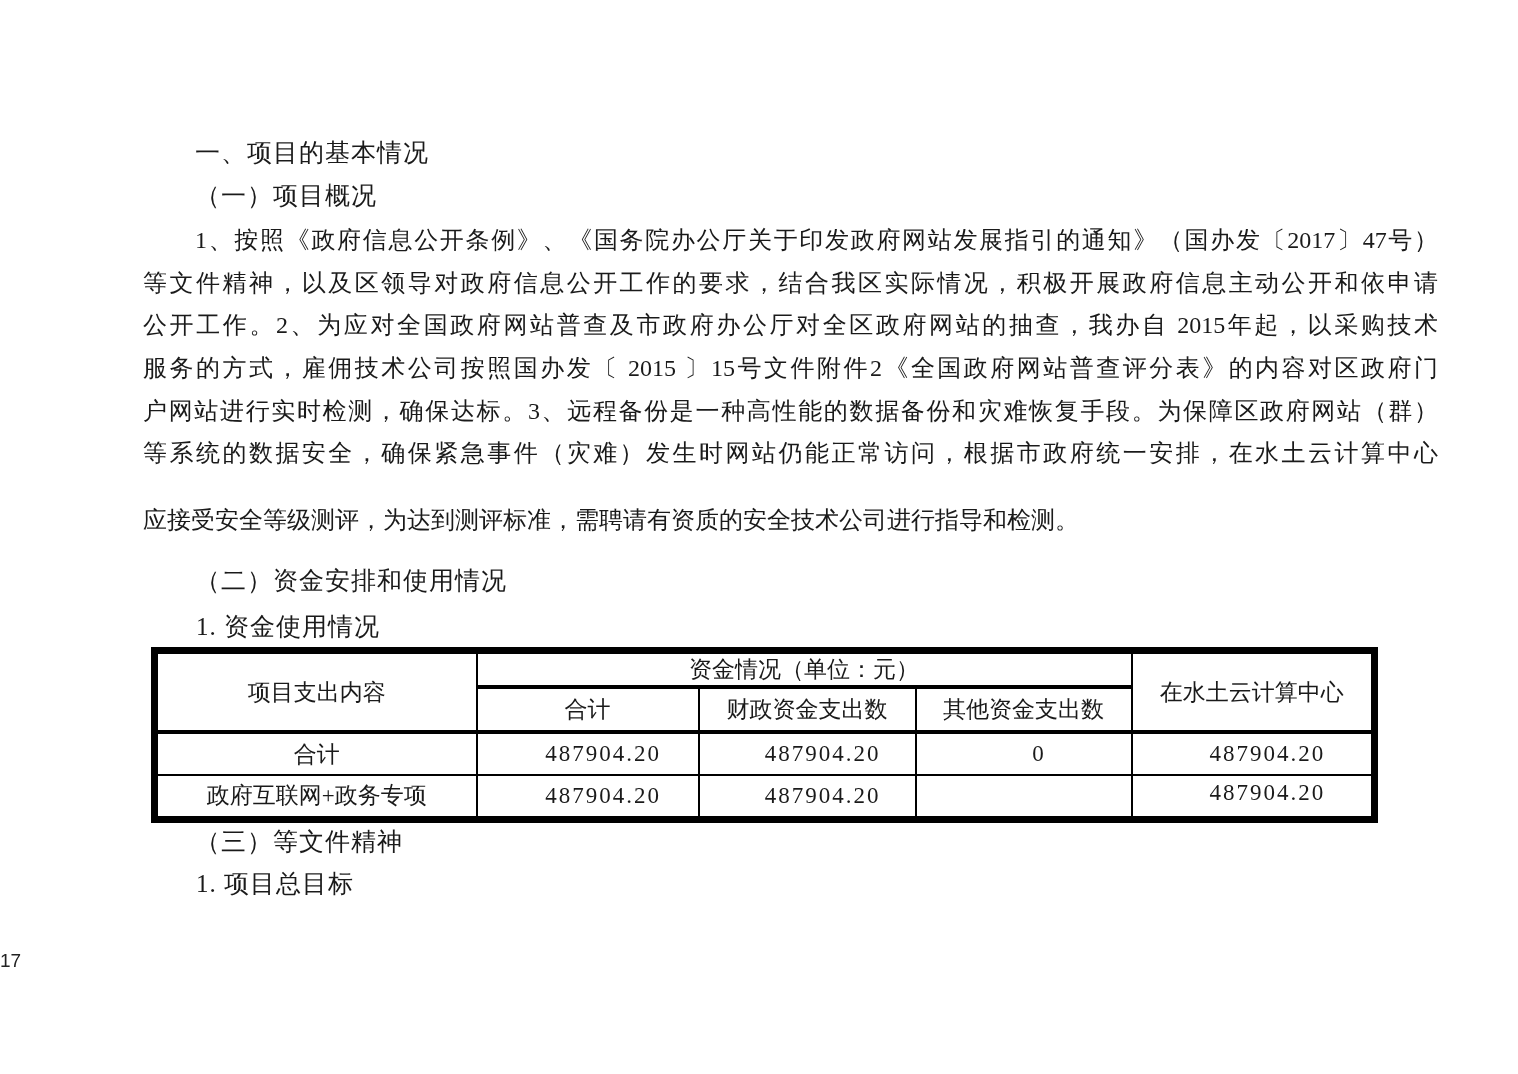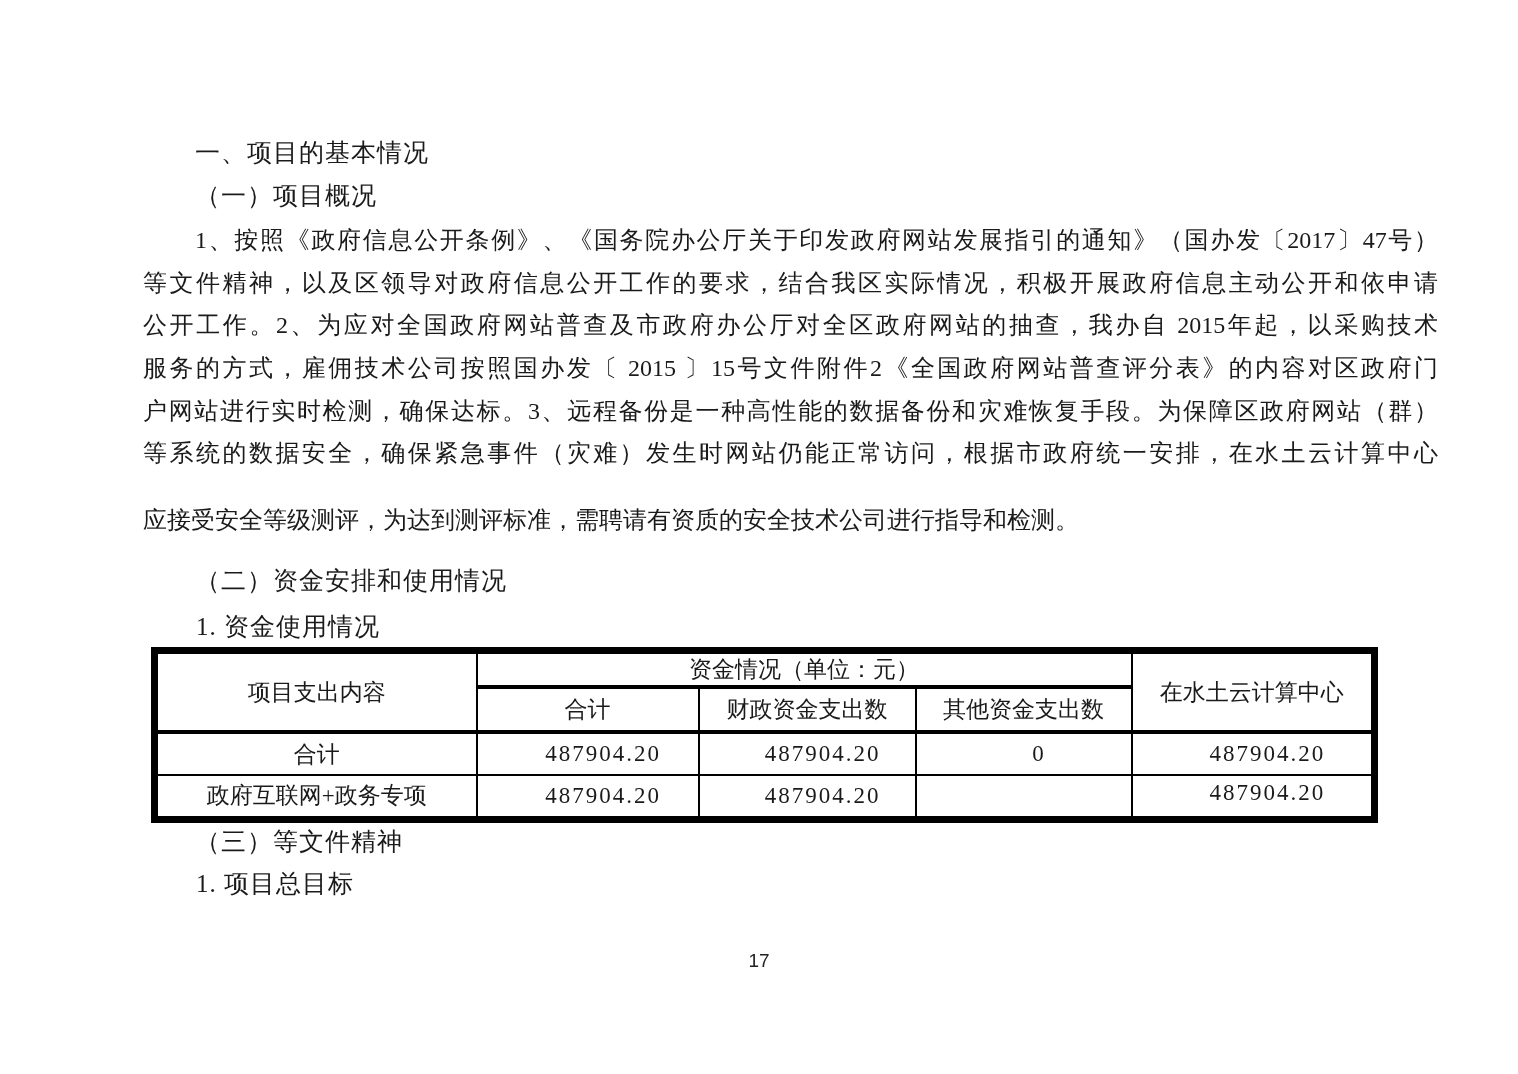--- a/index.html
+++ b/index.html
@@ -59,21 +59,21 @@
   table.funds tr.r2 { height:45px; }
   table.funds tr.r3 { height:43px; }
   table.funds tr.r4 { height:44px;margin-left:20px; }
   table.funds td.num { letter-spacing:2px;padding-left:31px; }
   table.funds td.top-align { vertical-align:top; padding-top:4px; line-height:26px; }
 
   .page-number {
     position:absolute;
     left:0; top:950px;
     width:100%;
-    text-align:center;
+    text-align:left;
     font-family:"Liberation Sans","DejaVu Sans",sans-serif;
     font-size:19px;
     color:#222;
   }
 </style>
 </head>
 <body>
 
 <div class="page">
 

